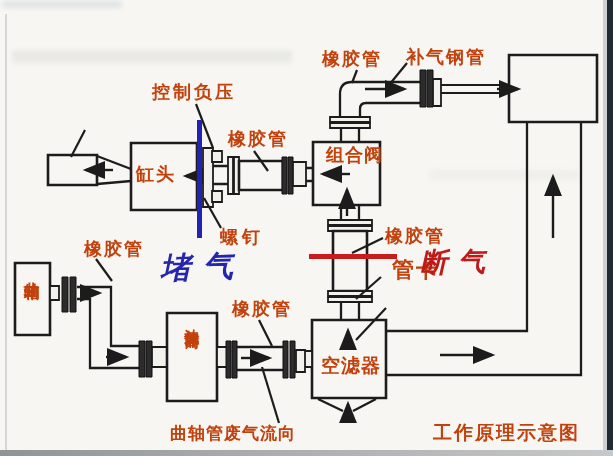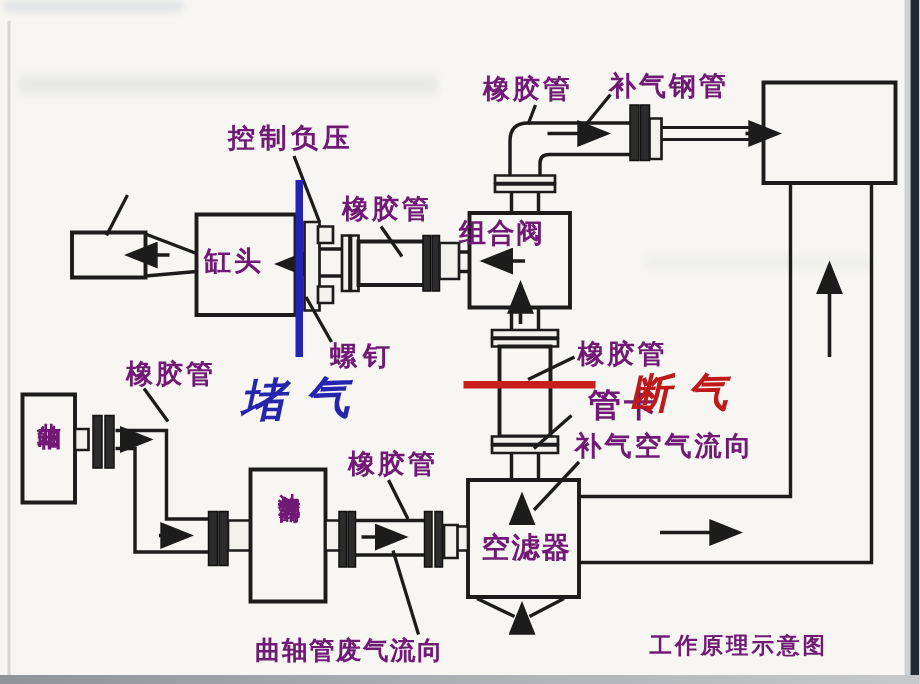--- a/index.html
+++ b/index.html
@@ -10,21 +10,21 @@
   }
   
   .edge-right{position:absolute;right:0;top:0;width:6px;height:456px;background:#222a35;}
   .edge-right-soft{position:absolute;right:6px;top:0;width:4px;height:456px;background:#cdd1d3;}
   .edge-bottom{position:absolute;left:0;bottom:0;width:613px;height:6px;
     background:linear-gradient(90deg,#8f9496,#a8acae 40%,#c6c8c9);}
   .edge-left{position:absolute;left:5px;top:14px;width:2px;height:440px;background:#d4d6d7;}
   .smudge{position:absolute;background:#e9eae6;filter:blur(2px);border-radius:3px;}
   
   .lbl{
-    position:absolute;color:#701a75;font-weight:bold;font-size:18px;
+    position:absolute;color:#c2410c;font-weight:bold;font-size:18px;
     letter-spacing:2px;white-space:nowrap;line-height:1.05;
   }
   .lbl-vert{
     writing-mode:vertical-rl;text-orientation:upright;letter-spacing:1px;
   }
   .mark-blue{color:#2525ae;font-size:30px;letter-spacing:13px;font-style:italic;transform:rotate(-2deg);}
   .mark-red{color:#bf1a1a;font-size:27px;letter-spacing:11px;font-style:italic;transform:rotate(-1deg);}
   svg{position:absolute;left:0;top:0;}
   svg *{vector-effect:non-scaling-stroke;}
   .ln{stroke:#1c1c1c;stroke-width:2.3;fill:none;}
@@ -168,33 +168,32 @@
     </g>
 
     <rect x="197" y="120" width="5" height="118" fill="#2323b2"></rect>
     <rect x="309" y="254" width="88" height="5" fill="#c81d1d"></rect>
   </svg>
 
   <div class="lbl" style="left:152px;top:83px;letter-spacing:3px">控制负压</div>
   <div class="lbl" style="left:228px;top:130px">橡胶管</div>
   <div class="lbl" style="left:220px;top:228px;letter-spacing:4px">螺钉</div>
   <div class="lbl" style="left:136px;top:165px;font-size:18px">缸头</div>
-  <div class="lbl" style="left:306px;top:146px;font-size:18px;letter-spacing:1px">组合阀</div>
+  <div class="lbl" style="left:326px;top:146px;font-size:18px;letter-spacing:1px">组合阀</div>
   <div class="lbl" style="left:322px;top:50px">橡胶管</div>
   <div class="lbl" style="left:406px;top:48px;letter-spacing:2px">补气钢管</div>
   <div class="lbl mark-blue" style="left:160px;top:251px">堵气</div>
   <div class="lbl" style="left:385px;top:227px">橡胶管</div>
   <div class="lbl" style="left:392px;top:258px;font-size:22px">管卡</div>
   <div class="lbl mark-red" style="left:420px;top:248px">断气</div>
-  <div class="lbl" style="left:383px;top:288px;font-size:18px;letter-spacing:2px">补气空气流向</div>
   <div class="lbl" style="left:321px;top:356px;font-size:19px;letter-spacing:1px">空滤器</div>
   <div class="lbl lbl-vert" style="left:23px;top:269px;font-size:16px">曲轴箱</div>
   <div class="lbl" style="left:84px;top:240px">橡胶管</div>
   <div class="lbl lbl-vert" style="left:184px;top:317px;font-size:15px">油气分离器</div>
   <div class="lbl" style="left:232px;top:300px">橡胶管</div>
   <div class="lbl" style="left:170px;top:425px;font-size:17px;letter-spacing:1px">曲轴管废气流向</div>
-  <div class="lbl" style="left:433px;top:423px;font-size:15px;letter-spacing:2px">工作原理示意图</div>
+  <div class="lbl" style="left:433px;top:423px;font-size:19px;letter-spacing:2px">工作原理示意图</div>
 
   <div class="edge-left"></div>
   <div class="edge-right-soft"></div>
   <div class="edge-right"></div>
   <div class="edge-bottom"></div>
 </div>
 
 </body></html>

